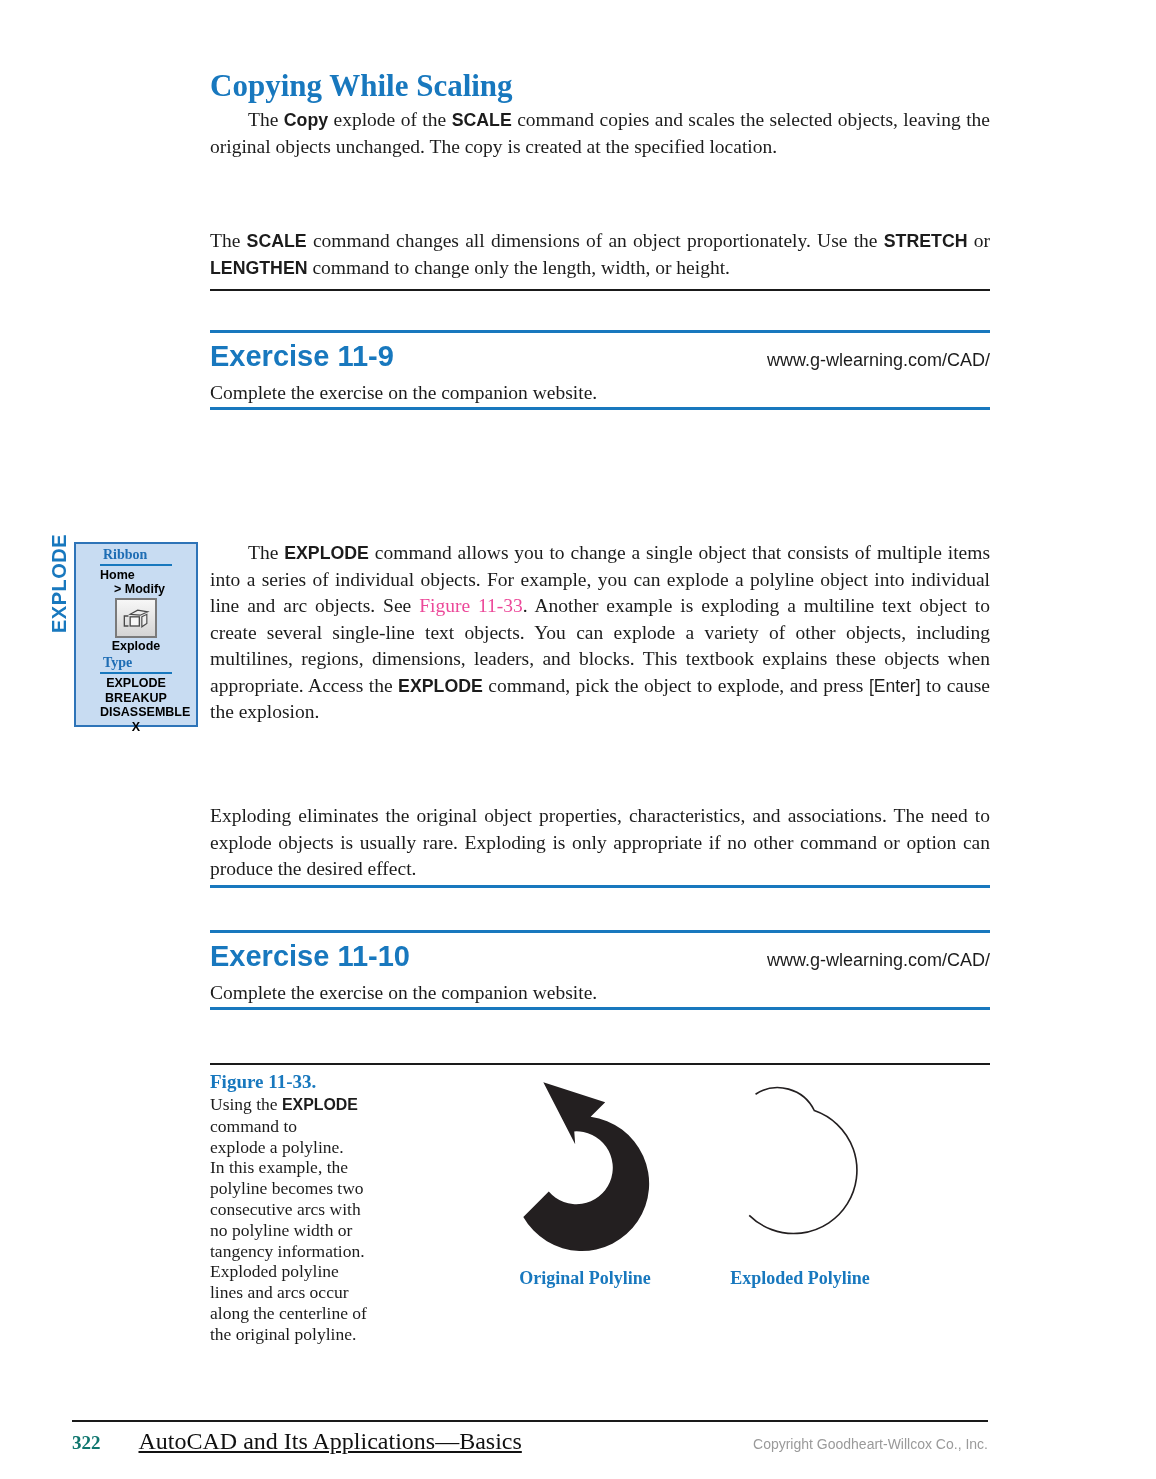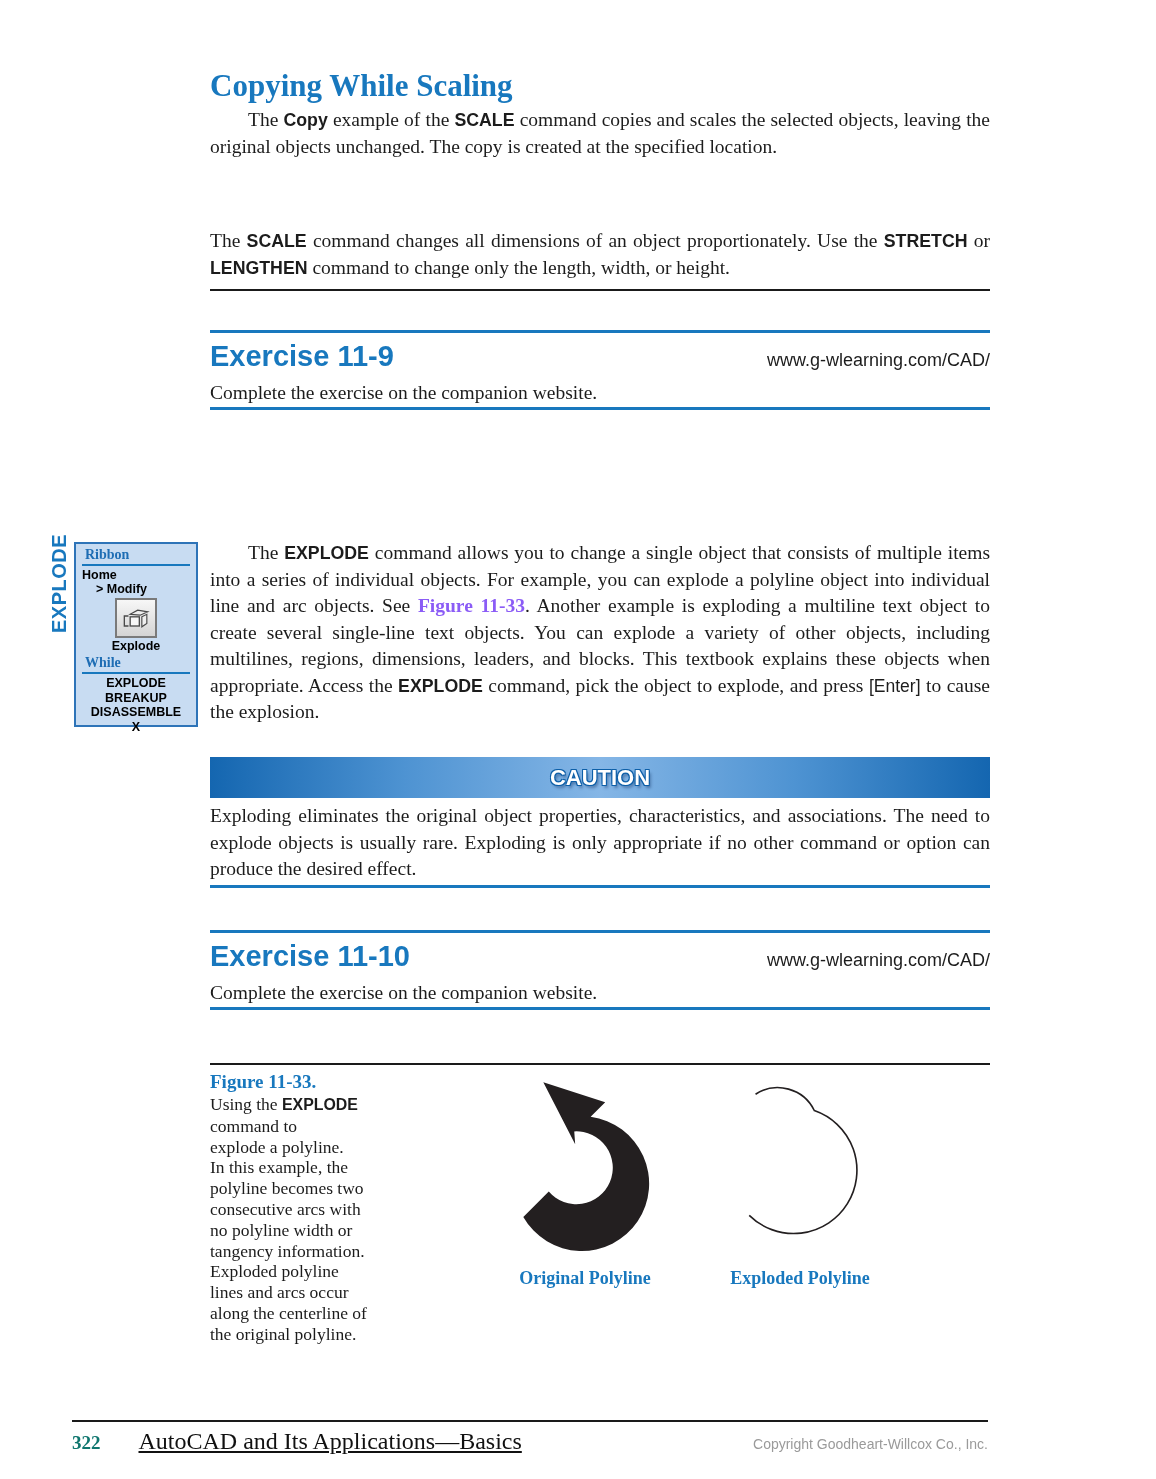--- a/index.html
+++ b/index.html
@@ -4,21 +4,21 @@
 <style>
   html,body{margin:0;padding:0;background:#fff;}
   #page{position:relative;width:1156px;height:1479px;background:#ffffff;overflow:hidden;
         font-family:"Liberation Serif", serif;color:#1a1a1a;}
   .abs{position:absolute;}
   
   .body-text{font-size:19.5px;line-height:26.5px;text-align:justify;color:#1c1c1c;}
   .indent{text-indent:38px;}
   .seg-n{}
   .seg-b{font-family:"Liberation Sans",sans-serif;font-weight:bold;font-size:0.91em;}
-  .seg-link{color:#8b5cf6;font-weight:bold;}
+  .seg-link{color:#ec4899;font-weight:normal;}
   .seg-key{font-family:"Liberation Sans",sans-serif;font-size:0.9em;}
   .pre{white-space:pre-line;}
   h1.section{font-size:31px;font-weight:bold;color:#1878be;margin:0;}
   
   .note-banner{left:210px;width:780px;height:38px;
      background:linear-gradient(90deg,#7d7d7d 0%,#bdbdbd 22%,#ececec 50%,#bdbdbd 78%,#7d7d7d 100%);
      border-top:1px solid #e5e5e5;text-align:center;}
   .note-banner span{font-family:"Liberation Sans",sans-serif;font-weight:bold;font-size:21px;
      line-height:38px;color:#0d0d0d;
      text-shadow:-1px -1px 0 #fff,1px -1px 0 #fff,-1px 1px 0 #fff,1px 1px 0 #fff,2px 2px 2px rgba(60,60,60,.55);}
@@ -37,21 +37,21 @@
   
   .rule-black{background:#1a1a1a;height:2px;}
   .rule-blue{background:#1878be;height:3px;}
   
   .ex-head{font-family:"Liberation Sans",sans-serif;font-weight:bold;font-size:29px;color:#1878be;}
   .ex-url{font-family:"Liberation Sans",sans-serif;font-size:18px;color:#1c1c1c;}
   
   .sidebar-vertical{font-family:"Liberation Sans",sans-serif;font-weight:bold;font-size:20px;
      color:#1878be;letter-spacing:0.5px;transform:rotate(-90deg);transform-origin:0 0;white-space:nowrap;}
   .sidebar-box{left:74px;top:542px;width:124px;height:185px;background:#c8dcf2;
-     border:2px solid #2e74b8;box-sizing:border-box;padding:3px 6px;}
+     border:2px solid #2e74b8;box-sizing:border-box;padding:3px 24px;}
   .sb-serif{font-size:14px;font-weight:bold;color:#1e6db4;margin-left:3px;}
   .sb-rule{height:2px;background:#1878be;margin:1px 0 2px 0;}
   .sb-sans{font-family:Liberation Sans, sans-serif;font-weight:bold;font-size:12.5px;
      line-height:14px;color:#000;}
   .sb-center{text-align:center;}
   .icon-btn{width:38px;height:36px;margin:2px auto 1px auto;border:2px solid #7a7a7a;
      background:linear-gradient(#f7f7f7,#d4d4d4);display:flex;align-items:center;justify-content:center;}
   .sb-commands{font-family:"Liberation Sans",sans-serif;font-weight:bold;font-size:12.5px;
      line-height:14.5px;text-align:center;color:#000;}
   
@@ -63,21 +63,21 @@
   .footer-page{font-size:19px;font-weight:bold;color:#0f766e;}
   .footer-title{font-size:24px;color:#111;margin-left:38px;text-decoration:underline;}
   .footer-copy{margin-left:auto;font-family:"Liberation Sans",sans-serif;font-size:14px;color:#9a9a9a;}
 </style>
 </head>
 <body>
 
 <div id="page">
 
   <h1 class="section abs" style="left:210px;top:68px;">Copying While Scaling</h1>
-  <div class="abs body-text indent" style="left:210px;top:107px;width:780px;"><span class="seg-n">The </span><span class="seg-b">Copy</span><span class="seg-n"> example of the </span><span class="seg-b">SCALE</span><span class="seg-n"> command copies and scales the selected objects, leaving the original objects unchanged. The copy is created at the specified location.</span></div>
+  <div class="abs body-text indent" style="left:210px;top:107px;width:780px;"><span class="seg-n">The </span><span class="seg-b">Copy</span><span class="seg-n"> explode of the </span><span class="seg-b">SCALE</span><span class="seg-n"> command copies and scales the selected objects, leaving the original objects unchanged. The copy is created at the specified location.</span></div>
 
   <div class="abs body-text" style="left:210px;top:228px;width:780px;"><span class="seg-n">The </span><span class="seg-b">SCALE</span><span class="seg-n"> command changes all dimensions of an object proportionately. Use the </span><span class="seg-b">STRETCH</span><span class="seg-n"> or </span><span class="seg-b">LENGTHEN</span><span class="seg-n"> command to change only the length, width, or height.</span></div>
   <div class="abs rule-black" style="left:210px;top:289px;width:780px;"></div>
 
   <div class="abs rule-blue" style="left:210px;top:330px;width:780px;"></div>
   <div class="abs" style="left:210px;top:340px;width:780px;display:flex;align-items:baseline;">
     <span class="ex-head">Exercise 11-9</span>
     <span class="ex-url" style="margin-left:auto;">www.g-wlearning.com/CAD/</span>
   </div>
   <div class="abs body-text" style="left:210px;top:380px;width:780px;">Complete the exercise on the companion website.</div>
@@ -92,33 +92,30 @@
     <div class="sb-sans" style="margin-left:14px;">&gt; Modify</div>
     <div class="icon-btn">
       <svg width="30" height="27" viewBox="0 0 36 32">
         <path d="M9 13 L4 13 L4 25 L9 25" fill="none" stroke="#4a4a4a" stroke-width="1.6"></path>
         <polygon points="11,11 20,6 32,8 23,12" fill="#efefef" stroke="#4a4a4a" stroke-width="1.4"></polygon>
         <polygon points="25,14 31,11 31,22 25,26" fill="#efefef" stroke="#4a4a4a" stroke-width="1.4"></polygon>
         <rect x="11" y="14" width="11" height="11" fill="#f7f7f7" stroke="#4a4a4a" stroke-width="1.6"></rect>
       </svg>
     </div>
     <div class="sb-sans sb-center">Explode</div>
-    <div class="sb-serif" style="margin-top:2px;">While</div>
+    <div class="sb-serif" style="margin-top:2px;">Type</div>
     <div class="sb-rule"></div>
     <div class="sb-commands pre">EXPLODE
 BREAKUP
 DISASSEMBLE
 X</div>
   </div>
 
   <div class="abs body-text indent" style="left:210px;top:540px;width:780px;"><span class="seg-n">The </span><span class="seg-b">EXPLODE</span><span class="seg-n"> command allows you to change a single object that consists of multiple items into a series of individual objects. For example, you can explode a polyline object into individual line and arc objects. See </span><span class="seg-link">Figure 11-33</span><span class="seg-n">. Another example is exploding a multiline text object to create several single-line text objects. You can explode a variety of other objects, including multilines, regions, dimensions, leaders, and blocks. This textbook explains these objects when appropriate. Access the </span><span class="seg-b">EXPLODE</span><span class="seg-n"> command, pick the object to explode, and press </span><span class="seg-key">[Enter]</span><span class="seg-n"> to cause the explosion.</span></div>
 
-  <div class="abs caution-banner" style="top:757px;">
-    <span>CAUTION</span>
-  </div>
   <div class="abs body-text" style="left:210px;top:803px;width:780px;"><span class="seg-n">Exploding eliminates the original object properties, characteristics, and associations. The need to explode objects is usually rare. Exploding is only appropriate if no other command or option can produce the desired effect.</span></div>
   <div class="abs rule-blue" style="left:210px;top:885px;width:780px;"></div>
 
   <div class="abs rule-blue" style="left:210px;top:930px;width:780px;"></div>
   <div class="abs" style="left:210px;top:940px;width:780px;display:flex;align-items:baseline;">
     <span class="ex-head">Exercise 11-10</span>
     <span class="ex-url" style="margin-left:auto;">www.g-wlearning.com/CAD/</span>
   </div>
   <div class="abs body-text" style="left:210px;top:980px;width:780px;">Complete the exercise on the companion website.</div>
   <div class="abs rule-blue" style="left:210px;top:1007px;width:780px;"></div>

